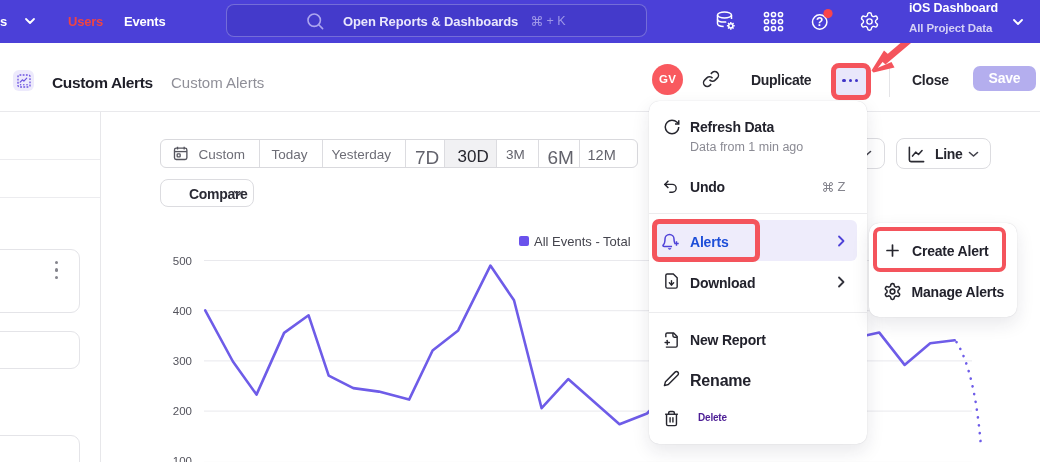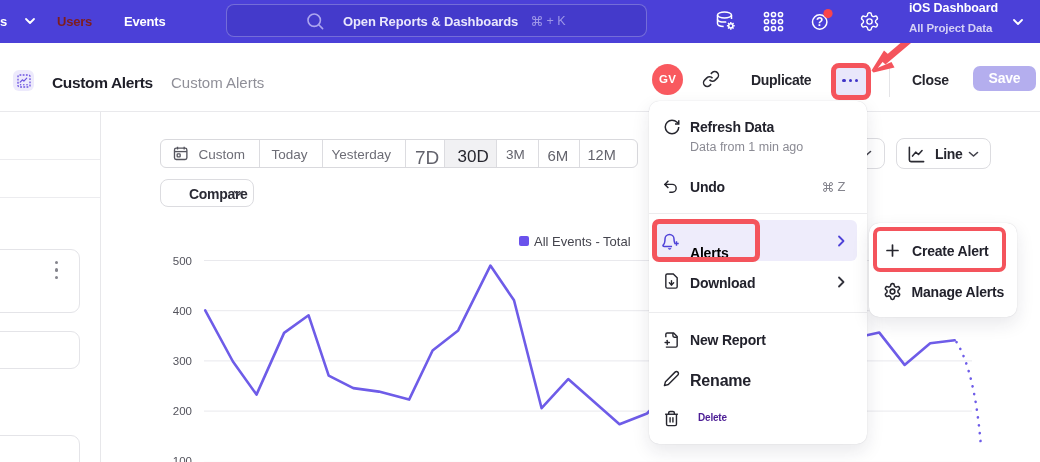--- a/index.html
+++ b/index.html
@@ -9,21 +9,21 @@
   .ic{display:block;}
 </style>
 </head>
 <body>
 
 <div class="abs" style="left:0;top:0;width:1040px;height:43px;background:#4b40d8;"></div>
 <div class="abs" style="left:0;top:14px;color:#fff;font-size:13px;font-weight:bold;">s</div>
 <svg class="abs ic" style="left:24px;top:17px;" width="12" height="8" viewBox="0 0 12 8">
     <path d="M2 2l4 4 4-4" fill="none" stroke="#fff" stroke-width="1.8" stroke-linecap="round" stroke-linejoin="round"></path>
   </svg>
-<div class="abs" style="left:57px;top:14px;color:#7f1d1d;font-size:13px;font-weight:bold;letter-spacing:-.2px;">Users</div>
+<div class="abs" style="left:68px;top:14px;color:#ef4444;font-size:13px;font-weight:bold;letter-spacing:-.2px;">Users</div>
 <div class="abs" style="left:124px;top:14px;color:#fff;font-size:13px;font-weight:bold;letter-spacing:-.2px;">Events</div>
 
 <div class="abs" style="left:226px;top:4px;width:421px;height:33px;box-sizing:border-box;background:#443acb;border:1px solid rgba(255,255,255,.26);border-radius:8px;"></div>
 <svg class="abs ic" style="left:306px;top:12px;" width="19" height="19" viewBox="0 0 19 19">
     <circle cx="8.2" cy="8.2" r="6.2" fill="none" stroke="#aca5ef" stroke-width="1.6"></circle>
     <path d="M12.8 12.8L16.6 16.6" stroke="#aca5ef" stroke-width="1.6" stroke-linecap="round"></path>
   </svg>
 <div class="abs" style="left:343px;top:14px;color:#e9e7fc;font-size:13px;font-weight:600;letter-spacing:-.1px;">Open Reports &amp; Dashboards</div>
 <div class="abs" style="left:531px;top:14px;color:#9d96e8;font-size:12.5px;">
   <svg class="ic" style="display:inline-block;vertical-align:-1.5px;" width="12" height="12" viewBox="0 0 24 24">
@@ -122,21 +122,21 @@
   <path d="M7.8 2.6v3.8M17.2 2.6v3.8"></path>
   <path d="M3.5 9.3h17.5"></path>
   <rect x="7.3" y="12.6" width="4.2" height="4.2" rx=".9"></rect>
 </svg>
 <div class="abs" style="left:198.5px;top:147px;font-size:13.5px;color:#6d6d76;">Custom</div>
 <div class="abs" style="left:271.5px;top:147px;font-size:13.5px;color:#6d6d76;">Today</div>
 <div class="abs" style="left:331.5px;top:147px;font-size:13.5px;color:#6d6d76;">Yesterday</div>
 <div class="abs" style="left:415px;top:147px;font-size:19px;color:#63636c;">7D</div>
 <div class="abs" style="left:457.5px;top:147px;font-size:17px;font-weight:normal;color:#26262e;">30D</div>
 <div class="abs" style="left:506px;top:147px;font-size:13.5px;color:#63636c;">3M</div>
-<div class="abs" style="left:547.5px;top:147px;font-size:15px;color:#63636c;">6M</div>
+<div class="abs" style="left:547.5px;top:147px;font-size:19px;color:#63636c;">6M</div>
 <div class="abs" style="left:587.5px;top:146.5px;font-size:14.5px;color:#63636c;">12M</div>
 
 <div class="abs" style="left:160px;top:179px;width:94px;height:28px;box-sizing:border-box;border:1px solid #dcdce0;border-radius:8px;background:#fff;"></div>
 <div class="abs" style="left:169px;top:186px;font-size:14px;font-weight:bold;color:#2b2b35;letter-spacing:-.3px;margin-left:20px;">Compare</div>
 <svg class="abs ic" style="left:233px;top:190px;" width="11" height="7" viewBox="0 0 11 7">
     <path d="M1.5 1.5l4 3.5 4-3.5" fill="none" stroke="#42424c" stroke-width="1.6" stroke-linecap="round" stroke-linejoin="round"></path>
   </svg>
 
 <div class="abs" style="left:800px;top:138px;width:85px;height:31px;box-sizing:border-box;border:1px solid #dcdce0;border-radius:8px;background:#fff;"></div>
 <svg class="abs ic" style="left:861px;top:150px;" width="11" height="7" viewBox="0 0 11 7">
@@ -193,21 +193,21 @@
   </div>
   <div class="abs" style="left:0;top:112.5px;width:218px;height:1px;background:#ececee;"></div>
 
   <div class="abs" style="left:3.5px;top:119.5px;width:205px;height:41px;background:#eeecfb;border-radius:6px;"></div>
   <svg class="ic" style="position:absolute;left:13px;top:132px;" width="18" height="18" viewBox="0 0 24 24" fill="none" stroke="#4f42d8" stroke-width="2">
     <path d="M16 8a6 6 0 0 0-12 0c0 6.5-2.8 8.4-2.8 8.4 0 .9.7 1.6 1.6 1.6h10.6"></path>
     <path d="M16 8c0 2.3.4 4.1 1 5.5"></path>
     <path d="M8.6 20.3a1.8 1.8 0 0 0 3.2 0"></path>
     <path d="M16.3 14h6M19.3 11v6" stroke-width="1.9"></path>
   </svg>
-  <div class="abs" style="left:41.5px;top:144px;font-size:14px;font-weight:600;color:#000000;letter-spacing:-.2px;">Alerts</div>
+  <div class="abs" style="left:41.5px;top:133px;font-size:14px;font-weight:600;color:#1d4ed8;letter-spacing:-.2px;">Alerts</div>
   <svg class="ic" style="position:absolute;left:188px;top:134.5px;" width="8" height="12" viewBox="0 0 8 12">
       <path d="M2 1.5l4.5 4.5L2 10.5" fill="none" stroke="#4f42d8" stroke-width="1.8" stroke-linecap="round" stroke-linejoin="round"></path>
     </svg>
 
   <svg class="ic" style="position:absolute;left:14px;top:171px;" width="17" height="18" viewBox="0 0 24 24" fill="none" stroke="#26262e" stroke-width="2">
     <path d="M14.5 2H6a2 2 0 0 0-2 2v16a2 2 0 0 0 2 2h12a2 2 0 0 0 2-2V7.5L14.5 2z"></path>
     <path d="M12 17.5v-6" stroke-linecap="round"></path>
       <path d="m9 14.5 3 3 3-3" stroke-linecap="round" stroke-linejoin="round"></path>
   </svg>
   <div class="abs" style="left:41.5px;top:174px;font-size:14px;font-weight:600;color:#22222c;letter-spacing:-.2px;">Download</div>

